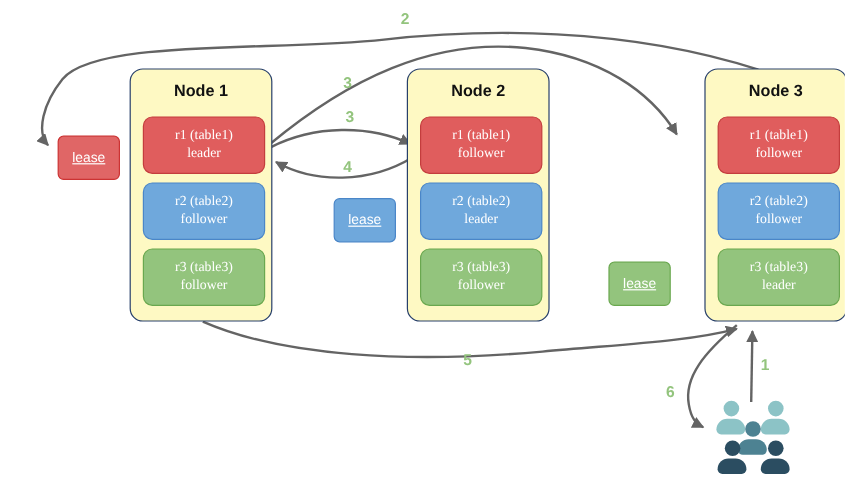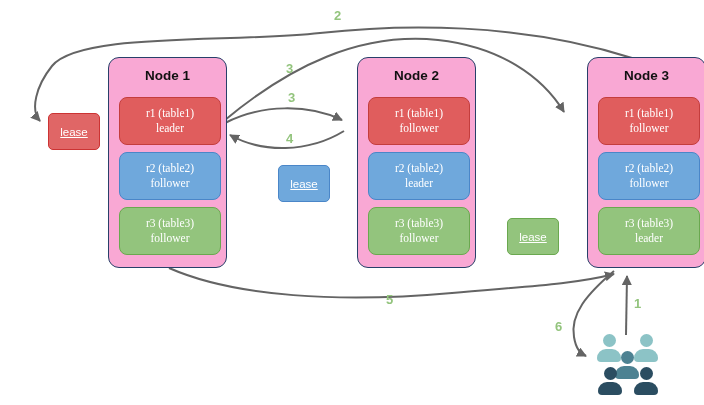--- a/index.html
+++ b/index.html
@@ -1,20 +1,20 @@
 <!DOCTYPE html>
 <html><head>
 <meta charset="utf-8">
 <style>
   html,body{margin:0;padding:0;}
   body{font-family:"Liberation Sans","DejaVu Sans",sans-serif;background:#fff;}
   .stage{position:relative;width:704px;height:405px;background:#fff;overflow:hidden;}
   svg.arrows{position:absolute;left:0;top:0;width:704px;height:405px;pointer-events:none;}
 
-  .node{position:absolute;width:119px;height:211px;background:#f9a8d4;border:1.5px solid #28406a;
+  .node{position:absolute;width:119px;height:211px;background:#fef9c3;border:1.5px solid #28406a;
         border-radius:11px;box-sizing:border-box;}
   .node-title{margin-top:10px;text-align:center;font-weight:bold;font-size:13.5px;color:#111;}
   .replica{position:absolute;left:10px;width:102px;height:48px;border-radius:8px;box-sizing:border-box;
            display:flex;flex-direction:column;align-items:center;justify-content:center;
            color:#fff;font-size:11.5px;line-height:1.3;text-align:center;font-family:Liberation Serif, serif;}
   .replica.r-red{background:#e05d5d;border:1.5px solid #c43d3d;}
   .replica.r-blue{background:#6fa8dc;border:1.5px solid #4a86c8;}
   .replica.r-green{background:#93c47d;border:1.5px solid #6aa84f;}
   .rep-1{top:39px;} .rep-2{top:94px;} .rep-3{top:149px;}
 
@@ -71,21 +71,21 @@
     <div class="replica r-blue rep-2">
       <span>r2 (table2)</span>
       <span>follower</span>
     </div>
     <div class="replica r-green rep-3">
       <span>r3 (table3)</span>
       <span>follower</span>
     </div>
   </div>
 
-  <div class="node" style="left:339px;top:57px;margin-left:18px;">
+  <div class="node" style="left:339px;top:57px;">
     <div class="node-title">Node 2</div>
     <div class="replica r-red rep-1">
       <span>r1 (table1)</span>
       <span>follower</span>
     </div>
     <div class="replica r-blue rep-2">
       <span>r2 (table2)</span>
       <span>leader</span>
     </div>
     <div class="replica r-green rep-3">

